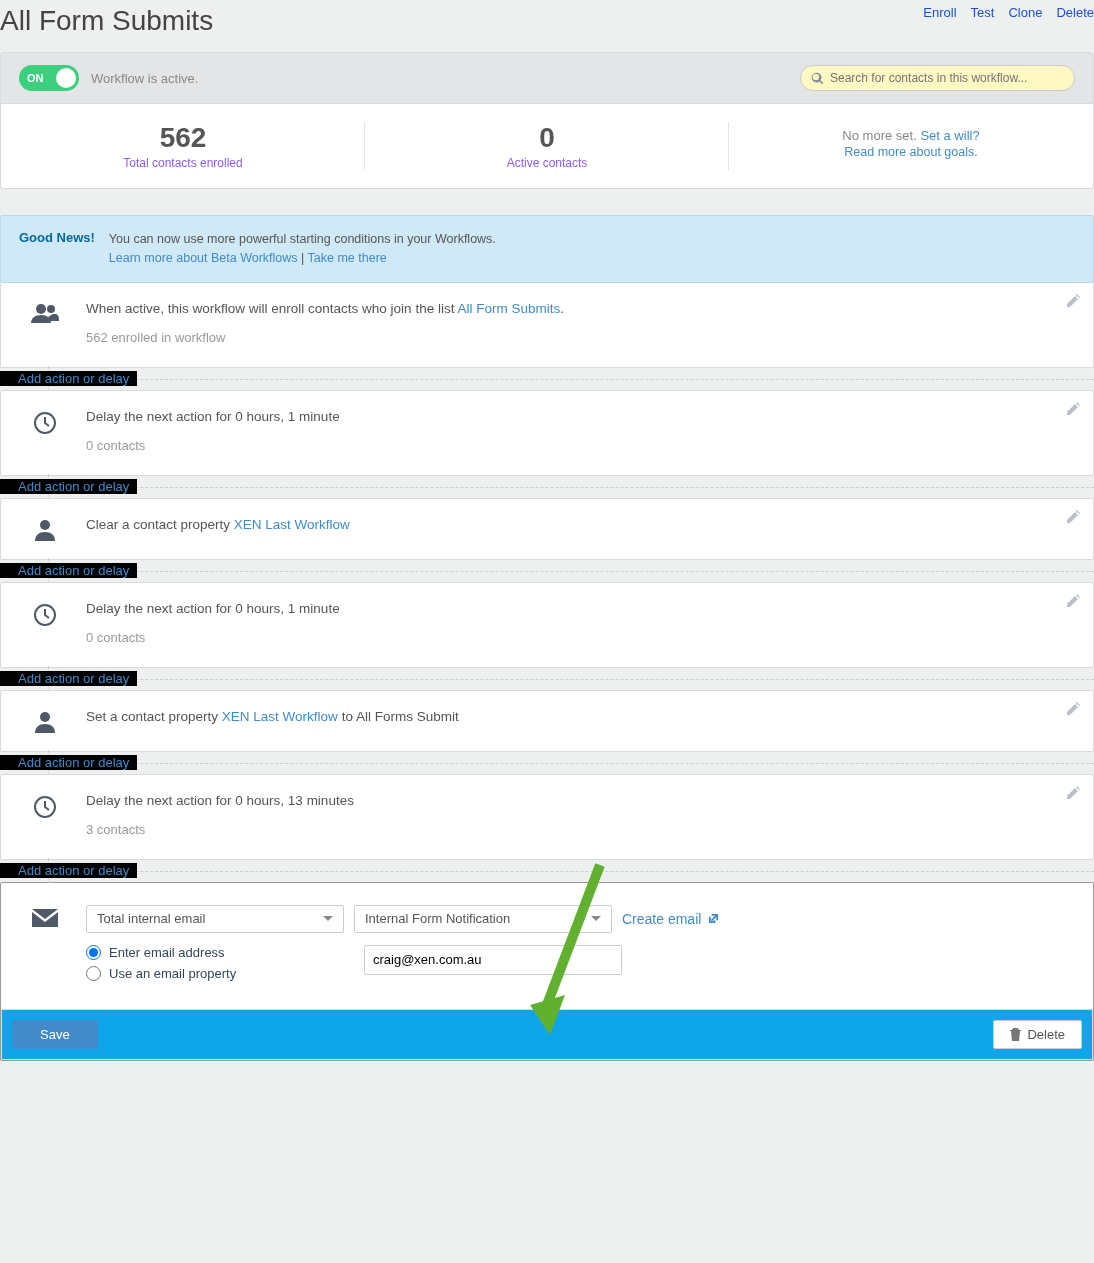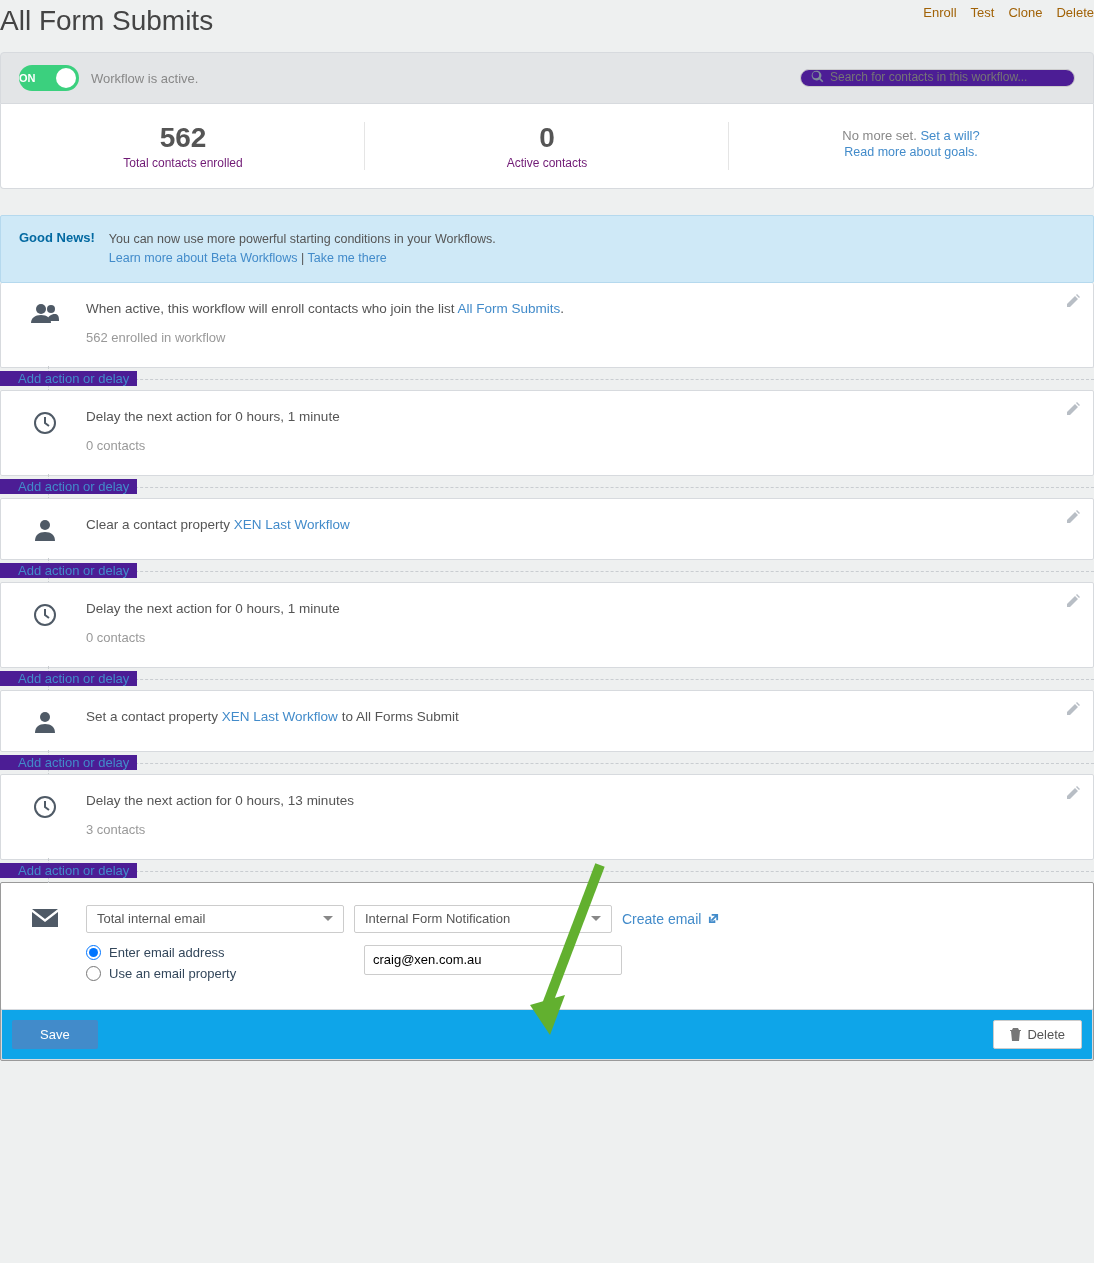--- a/index.html
+++ b/index.html
@@ -1,50 +1,50 @@
 <!DOCTYPE html>
 <html><head>
 <meta charset="utf-8">
 <style>
 * { box-sizing: border-box; margin: 0; padding: 0; }
 body { font-family: -apple-system, BlinkMacSystemFont, "Helvetica Neue", Arial, sans-serif; background: #eef0f0; color: #33475b; font-size: 14px; }
 .page { width: 1094px; margin: 0; position: relative; }
 .header-row { display: flex; justify-content: space-between; align-items: flex-start; padding: 5px 0 15px 0; }
 .page-title { font-size: 28px; font-weight: 400; color: #444; }
 .header-links { display: flex; gap: 14px; font-size: 13px; }
-.header-links a { color: #a16207; text-decoration: none; cursor: pointer; }
+.header-links a { color: #1d4ed8; text-decoration: none; cursor: pointer; }
 .top-bar { background: #e3e5e7; border: 1px solid #d7dade; border-top-left-radius: 4px; border-top-right-radius: 4px; padding: 12px 18px; display: flex; align-items: center; justify-content: space-between; }
 .toggle-wrap { display: flex; align-items: center; gap: 12px; }
 .toggle { width: 60px; height: 26px; background: #3bd07e; border-radius: 13px; position: relative; display: flex; align-items: center; cursor: pointer; }
-.toggle-label { color: #fff; font-size: 11px; font-weight: bold; }
+.toggle-label { color: #fff; font-size: 11px; font-weight: bold; margin-left: 8px; }
 .toggle-knob { width: 20px; height: 20px; background: #fff; border-radius: 50%; position: absolute; right: 3px; top: 3px; }
 .workflow-status { color: #888; font-size: 13px; }
-.search-box { width: 275px; height: 18px; border: 1px solid #ccc; border-radius: 13px; background: #4c1d95; display: flex; align-items: flex-start; padding: 0 10px; }
+.search-box { width: 275px; height: 26px; border: 1px solid #ccc; border-radius: 13px; background: #fef9c3; display: flex; align-items: center; padding: 0 10px; }
 .search-box input { border: none; outline: none; flex: 1; font-size: 12px; color: #888; background: transparent; }
 .search-box svg { margin-right: 6px; }
 .stats-row { display: flex; border: 1px solid #d7dade; border-top: none; background: #fff; border-bottom-left-radius: 4px; border-bottom-right-radius: 4px; }
 .stat-cell { flex: 1; text-align: center; padding: 18px 10px; position: relative; }
 .stat-cell:not(:last-child)::after { content: ''; position: absolute; right: 0; top: 18px; bottom: 18px; width: 1px; background: #e5e5e5; }
 .stat-num { font-size: 28px; font-weight: bold; color: #555; }
-.stat-label { font-size: 12px; color: #701a75; margin-top: 2px; }
+.stat-label { font-size: 12px; color: #8b5cf6; margin-top: 2px; }
 .goal-text { color: #888; font-size: 13px; margin-top: 6px; }
 .link { color: #428bca; cursor: pointer; }
 .info-banner { background: #cfe9f7; border: 1px solid #b5d9ee; border-radius: 2px; margin-top: 26px; padding: 14px 18px; display: flex; gap: 14px; align-items: flex-start; }
 .info-banner .heading { font-weight: bold; color: #0369a1; font-size: 13px; }
 .info-banner .body { font-size: 12.5px; color: #555; line-height: 1.5; }
 .step-card { background: #fff; border: 1px solid #d7dade; border-radius: 2px; padding: 18px 20px 22px 28px; display: flex; gap: 25px; position: relative; }
 .step-card.tight { padding-bottom: 18px; }
 .step-icon { width: 32px; display: flex; justify-content: center; padding-top: 2px; flex-shrink: 0; }
 .step-body { flex: 1; font-size: 13.5px; color: #555; }
 .step-sub { color: #999; font-size: 13px; margin-top: 14px; }
 .edit-icon { position: absolute; top: 10px; right: 12px; cursor: pointer; }
 .divider { position: relative; height: 22px; display: flex; align-items: center; }
 .divider::before { content: ''; position: absolute; top: 50%; left: 0; right: 0; border-top: 1px dashed #c9cdd1; z-index: 0; }
 .divider .vert-line { position: absolute; left: 48px; top: -2px; bottom: -2px; width: 1px; border-left: 1px dashed #c9cdd1; }
-.divider a { position: relative; background: #4c1d95; padding: 0 8px 0 18px; color: #428bca; font-size: 13px; z-index: 1; cursor: pointer; }
+.divider a { position: relative; background: #000000; padding: 0 8px 0 18px; color: #428bca; font-size: 13px; z-index: 1; cursor: pointer; }
 .action-editor { background: #fff; border: 1px solid #999; border-radius: 2px; padding: 22px 28px; display: flex; gap: 25px; position: relative; }
 .action-editor .step-icon { padding-top: 4px; }
 .editor-body { flex: 1; }
 .editor-row { display: flex; align-items: center; gap: 10px; margin-bottom: 12px; flex-wrap: wrap; }
 .select-box { height: 28px; border: 1px solid #ccc; border-radius: 2px; background: #fff; display: flex; align-items: center; justify-content: space-between; padding: 0 10px; font-size: 13px; color: #555; cursor: pointer; }
 .select-box.w1 { width: 258px; }
 .select-box.w2 { width: 258px; }
 .radio-row { display: flex; align-items: flex-start; gap: 8px; margin-bottom: 6px; font-size: 13px; }
 .radio-row input[type=radio] { width: 15px; height: 15px; margin: 0; }
 .text-input { width: 258px; height: 30px; border: 1px solid #ccc; border-radius: 2px; padding: 0 8px; font-size: 13px; }

